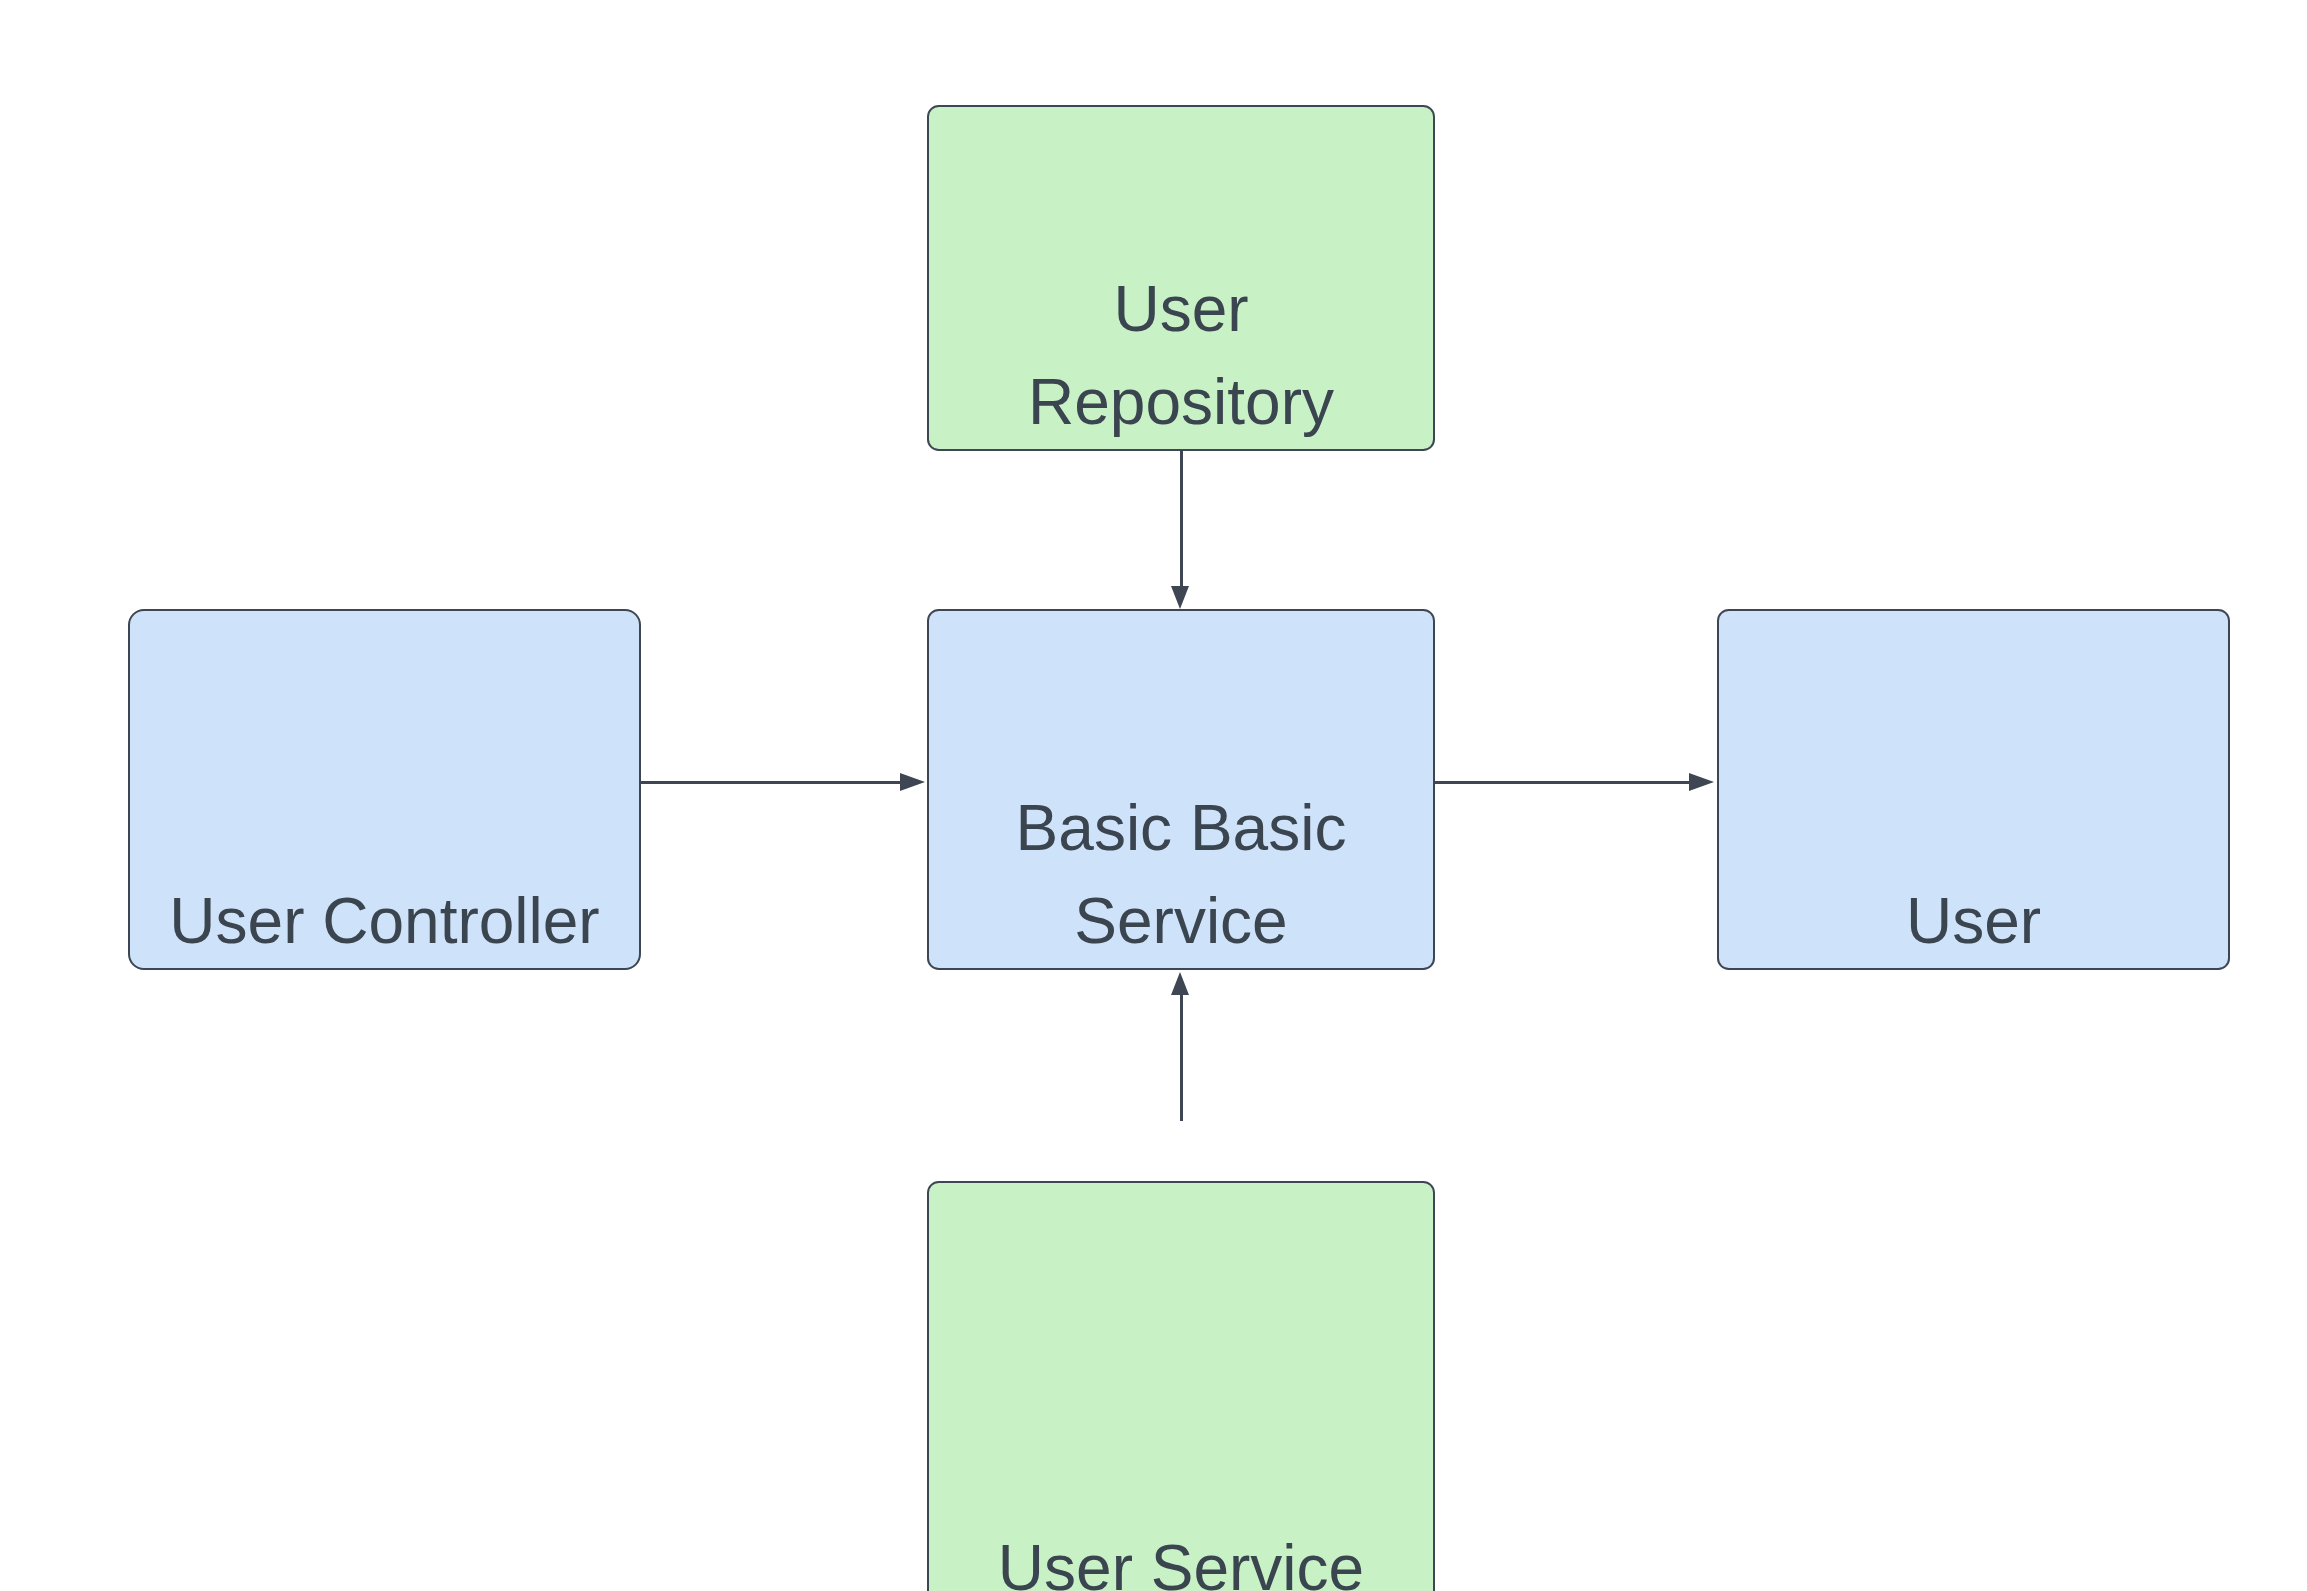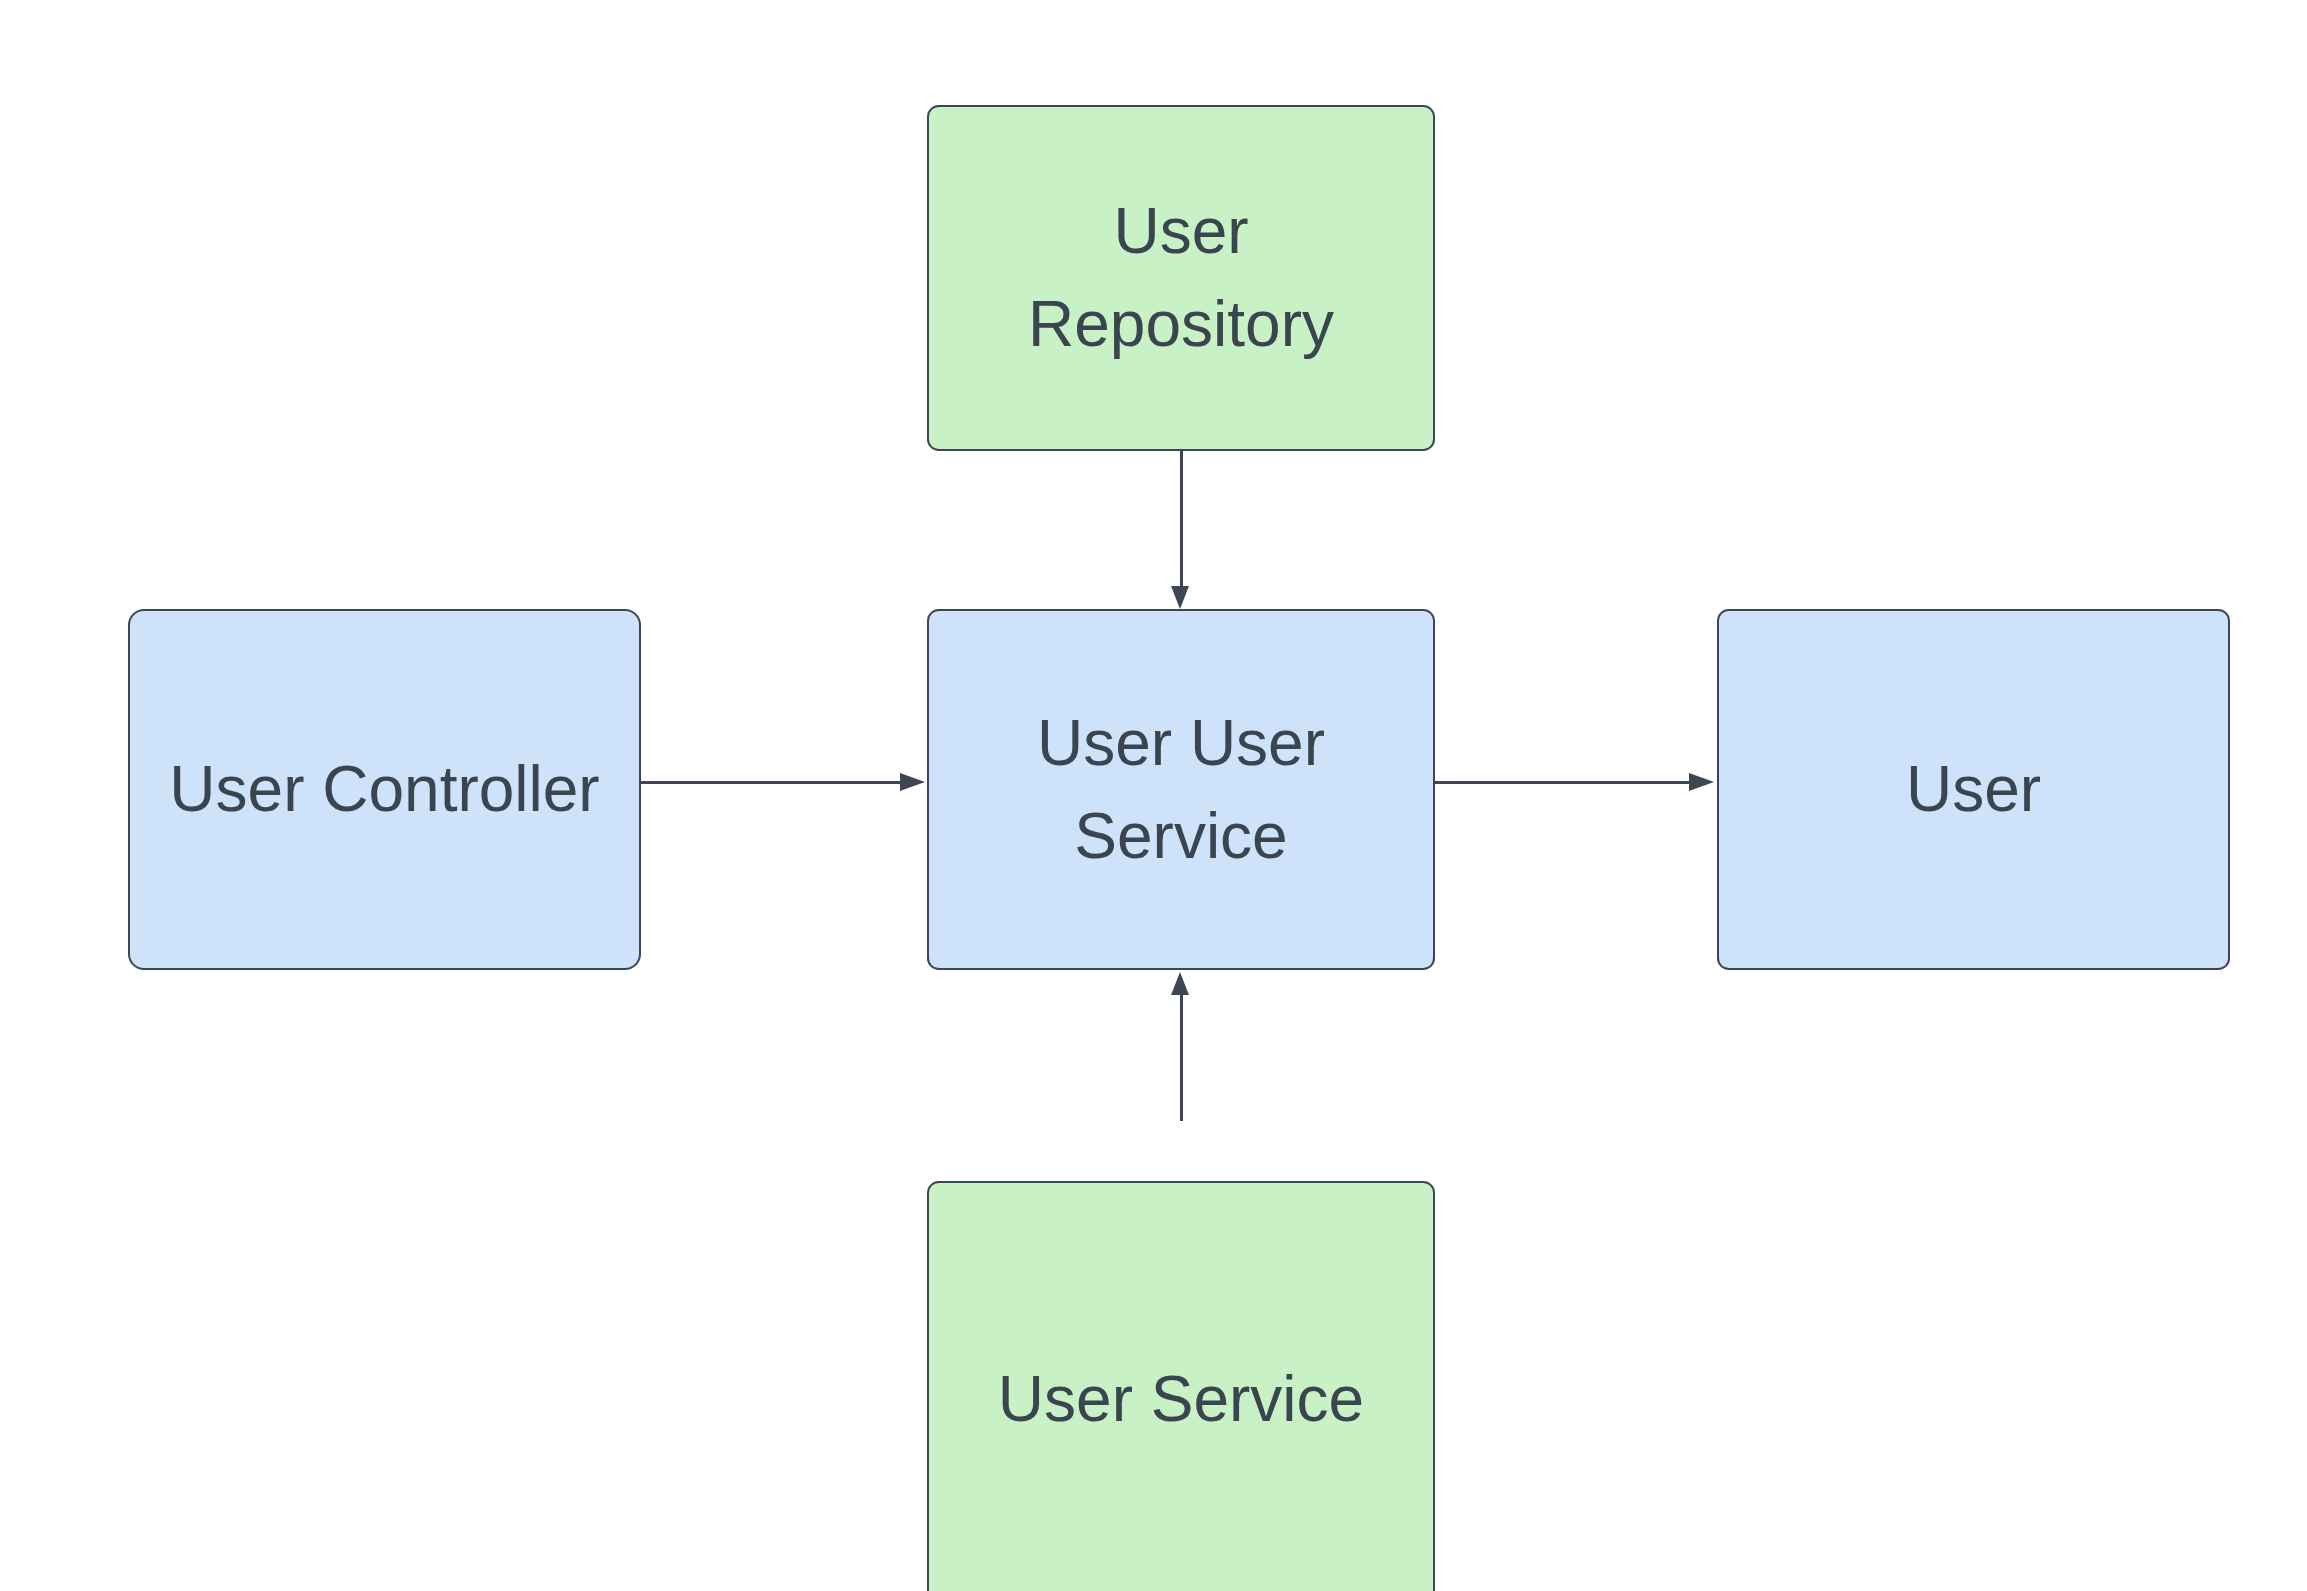--- a/index.html
+++ b/index.html
@@ -20,21 +20,21 @@
     width: 2307px;
     height: 1591px;
     background: var(--background);
     overflow: hidden;
   }
   .node {
     position: absolute;
     border: 2.5px solid var(--stroke);
     border-radius: 11.8px;
     display: flex;
-    align-items: center;
+    align-items: flex-end;
     justify-content: center;
     text-align: center;
     color: var(--text);
     font-size: 64px;
     line-height: 1.45;
     white-space: pre-line;
   }
   .node.blue  { background: var(--node-fill-blue); }
   .node.green { background: var(--node-fill-green); }
 
@@ -95,21 +95,21 @@
   <div class="node green" id="node-user-repository">
     <span>User
 Repository</span>
   </div>
 
   <div class="node blue" id="node-user-controller">
     <span>User Controller</span>
   </div>
 
   <div class="node blue" id="node-basic-user-service">
-    <span>User User
+    <span>Basic Basic
 Service</span>
   </div>
 
   <div class="node blue" id="node-user">
     <span>User</span>
   </div>
 
   <div class="node green" id="node-user-service">
     <span>User Service</span>
   </div>

